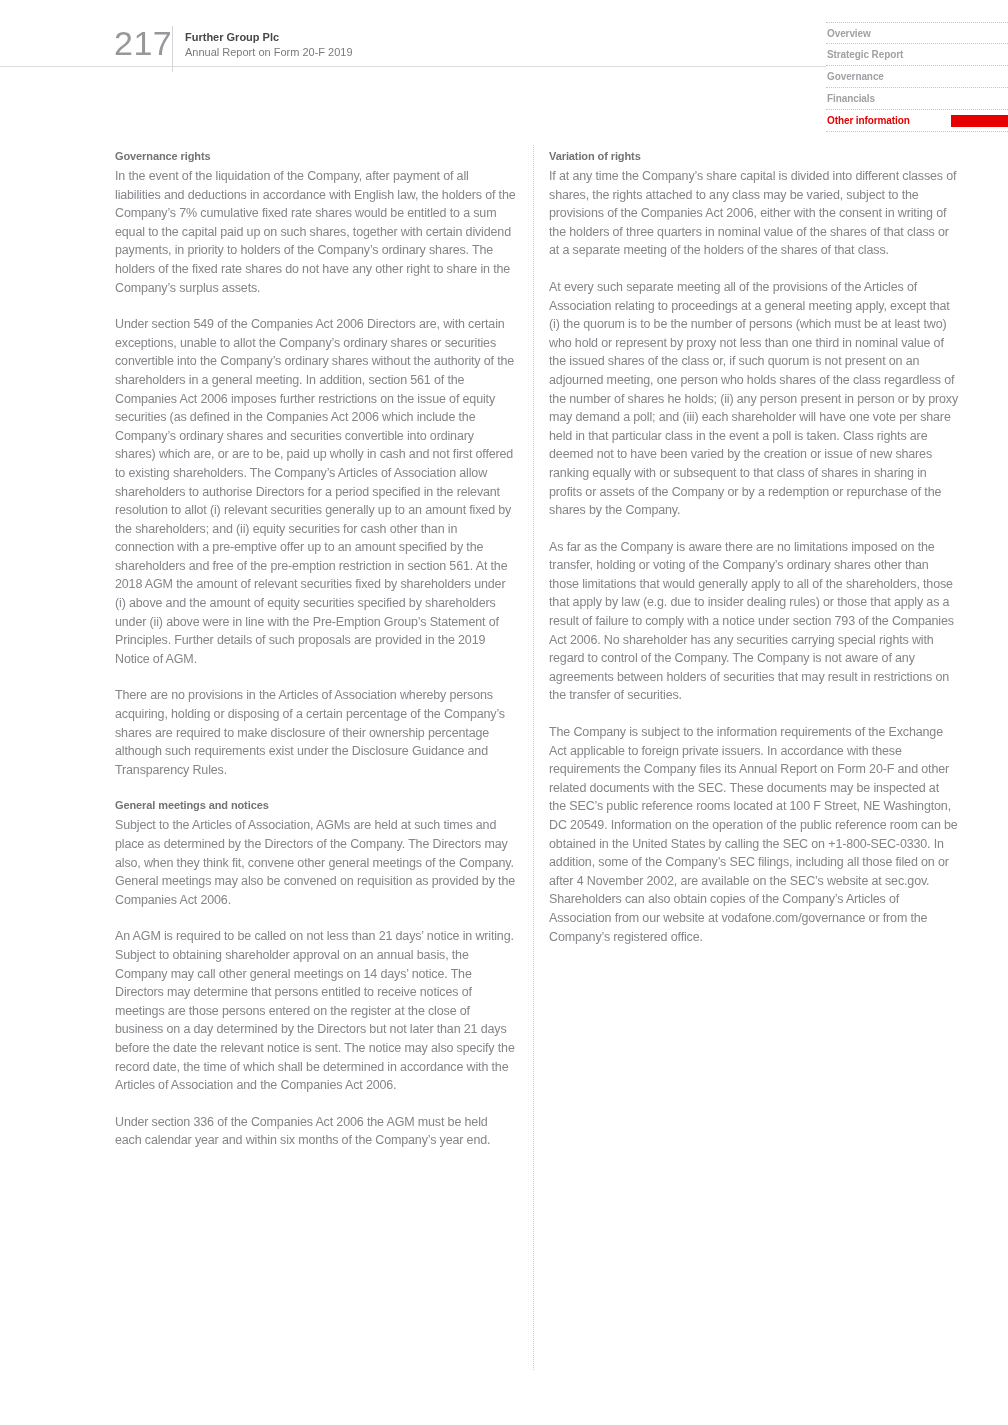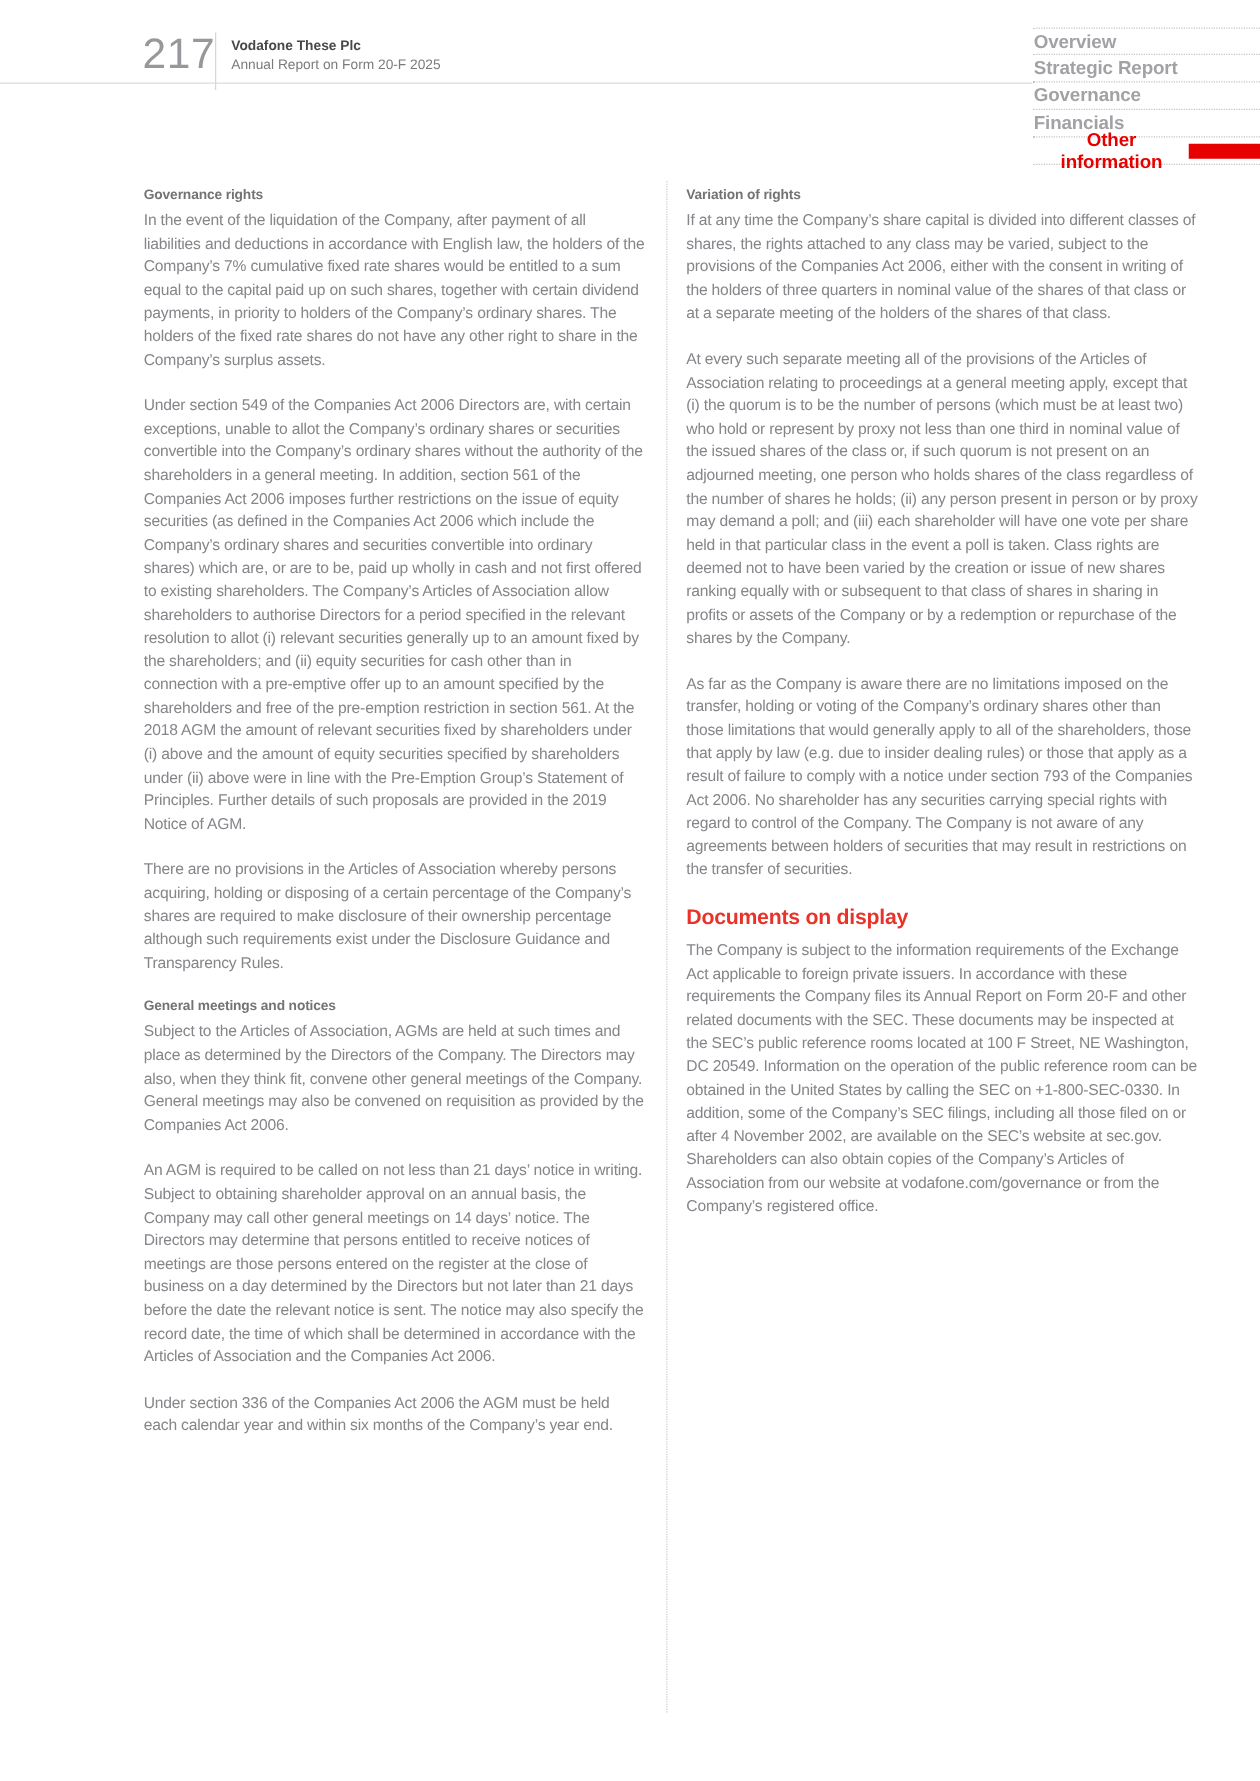--- a/index.html
+++ b/index.html
@@ -63,26 +63,25 @@
   .nav-item {
     display: flex;
     align-items: center;
     justify-content: space-between;
     height: 22px;
     border-bottom: 1px dotted #c4c6c8;
     cursor: pointer;
   }
   .nav-item:first-child { border-top: 1px dotted #c4c6c8; }
   .nav-label {
-    font-size: 15px;
+    font-size: 10px;
     font-weight: bold;
     color: #a2a2a6;
     letter-spacing: -0.1px;
     padding-left: 1px;
-    text-align: center;
   }
   .nav-item.active .nav-label { color: #e60000; }
   .active-bar {
     width: 57px;
     height: 12px;
     background: #e60000;
   }
 
   
   .content {
@@ -129,22 +128,22 @@
   }
 </style>
 </head>
 <body>
 
 <div class="page">
 
   <div class="page-number">217</div>
   <div class="header-vline"></div>
   <div class="header-titles">
-    <div class="company-name">Vodafone These Plc</div>
-    <div class="report-title">Annual Report on Form 20-F 2025</div>
+    <div class="company-name">Further Group Plc</div>
+    <div class="report-title">Annual Report on Form 20-F 2019</div>
   </div>
   <div class="header-rule"></div>
 
   <div class="nav">
     <div class="nav-item">
       <span class="nav-label">Overview</span>
     </div>
     <div class="nav-item">
       <span class="nav-label">Strategic Report</span>
     </div>
@@ -173,18 +172,17 @@
       <p class="body">Subject to the Articles of Association, AGMs are held at such times and place as determined by the Directors of the Company. The Directors may also, when they think fit, convene other general meetings of the Company. General meetings may also be convened on requisition as provided by the Companies Act 2006.</p>
       <p class="body">An AGM is required to be called on not less than 21 days’ notice in writing. Subject to obtaining shareholder approval on an annual basis, the Company may call other general meetings on 14 days’ notice. The Directors may determine that persons entitled to receive notices of meetings are those persons entered on the register at the close of business on a day determined by the Directors but not later than 21 days before the date the relevant notice is sent. The notice may also specify the record date, the time of which shall be determined in accordance with the Articles of Association and the Companies Act 2006.</p>
       <p class="body">Under section 336 of the Companies Act 2006 the AGM must be held each calendar year and within six months of the Company’s year end.</p>
     </div>
 
     <div class="col right">
       <h3 class="sub-heading">Variation of rights</h3>
       <p class="body">If at any time the Company’s share capital is divided into different classes of shares, the rights attached to any class may be varied, subject to the provisions of the Companies Act 2006, either with the consent in writing of the holders of three quarters in nominal value of the shares of that class or at a separate meeting of the holders of the shares of that class.</p>
       <p class="body">At every such separate meeting all of the provisions of the Articles of Association relating to proceedings at a general meeting apply, except that (i) the quorum is to be the number of persons (which must be at least two) who hold or represent by proxy not less than one third in nominal value of the issued shares of the class or, if such quorum is not present on an adjourned meeting, one person who holds shares of the class regardless of the number of shares he holds; (ii) any person present in person or by proxy may demand a poll; and (iii) each shareholder will have one vote per share held in that particular class in the event a poll is taken. Class rights are deemed not to have been varied by the creation or issue of new shares ranking equally with or subsequent to that class of shares in sharing in profits or assets of the Company or by a redemption or repurchase of the shares by the Company.</p>
       <p class="body">As far as the Company is aware there are no limitations imposed on the transfer, holding or voting of the Company’s ordinary shares other than those limitations that would generally apply to all of the shareholders, those that apply by law (e.g. due to insider dealing rules) or those that apply as a result of failure to comply with a notice under section 793 of the Companies Act 2006. No shareholder has any securities carrying special rights with regard to control of the Company. The Company is not aware of any agreements between holders of securities that may result in restrictions on the transfer of securities.</p>
-      <h2 class="big-heading">Documents on display</h2>
       <p class="body">The Company is subject to the information requirements of the Exchange Act applicable to foreign private issuers. In accordance with these requirements the Company files its Annual Report on Form 20-F and other related documents with the SEC. These documents may be inspected at the SEC’s public reference rooms located at 100 F Street, NE Washington, DC 20549. Information on the operation of the public reference room can be obtained in the United States by calling the SEC on +1-800-SEC-0330. In addition, some of the Company’s SEC filings, including all those filed on or after 4 November 2002, are available on the SEC’s website at sec.gov. Shareholders can also obtain copies of the Company’s Articles of Association from our website at vodafone.com/governance or from the Company’s registered office.</p>
     </div>
 
   </div>
 </div>
 
 </body></html>

